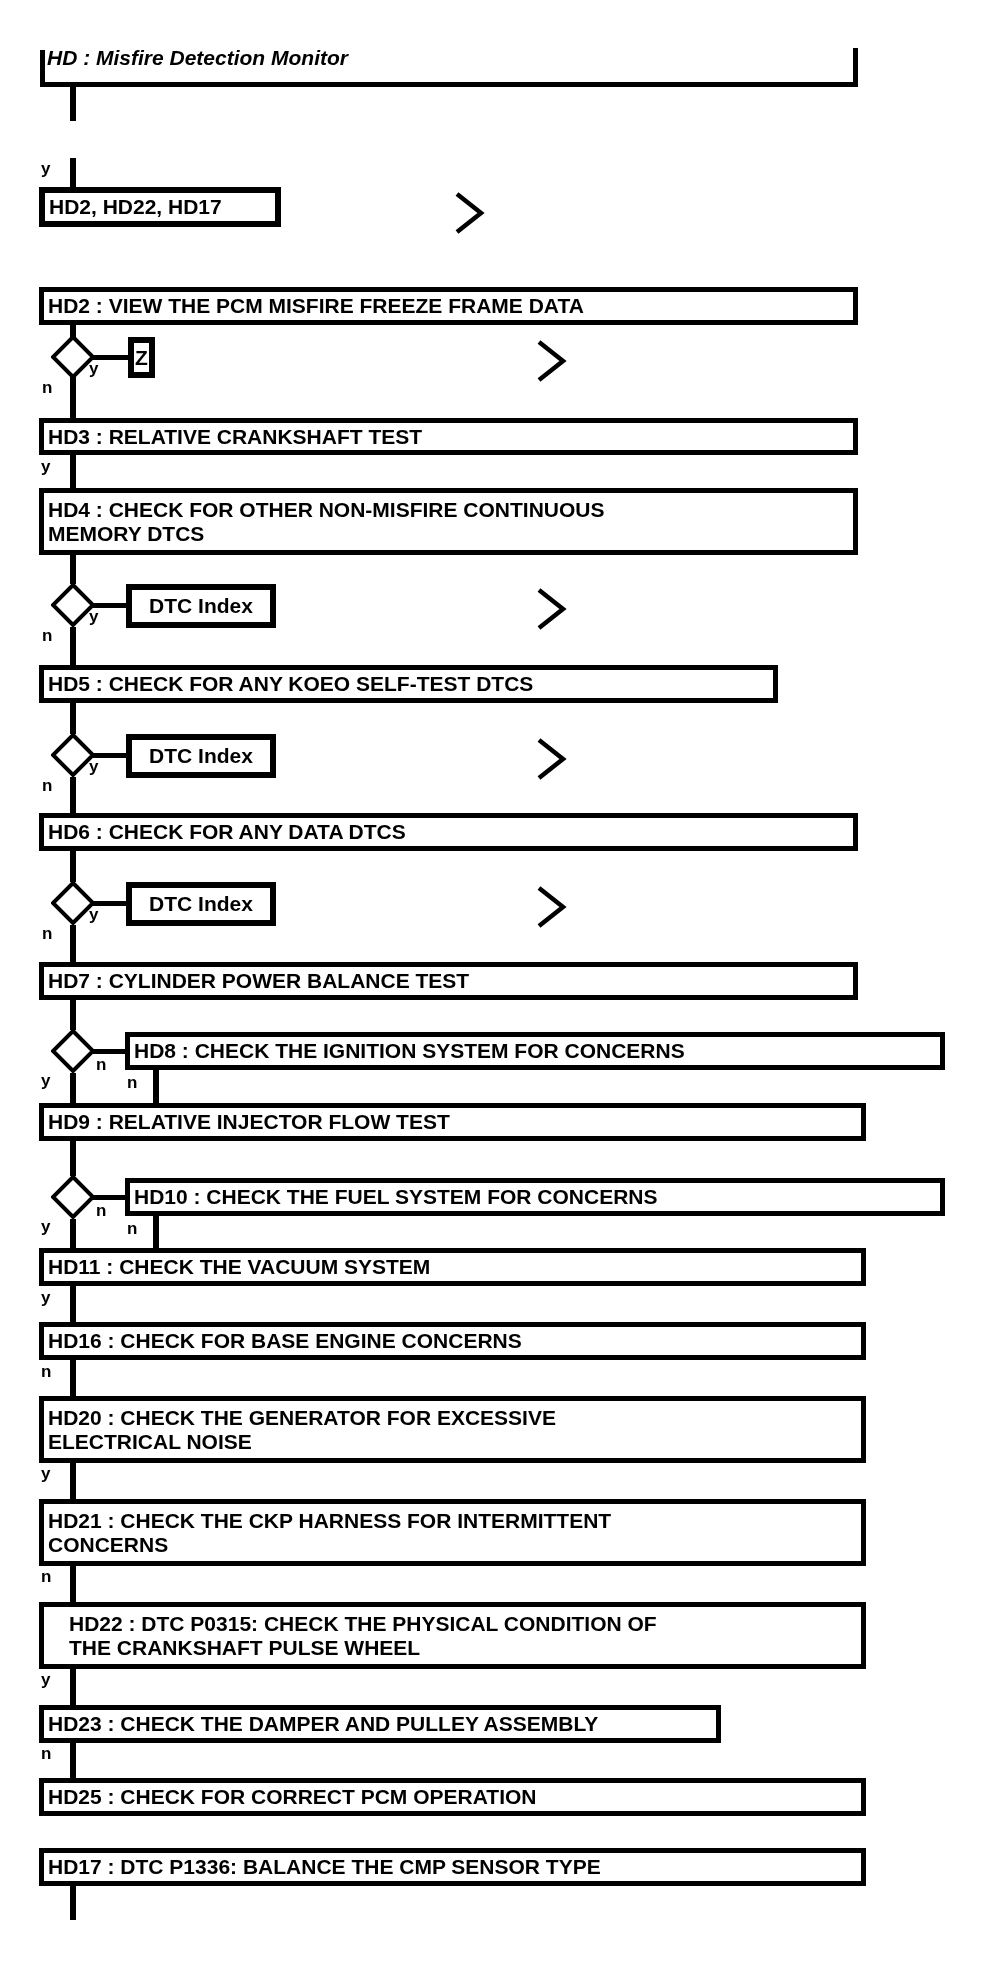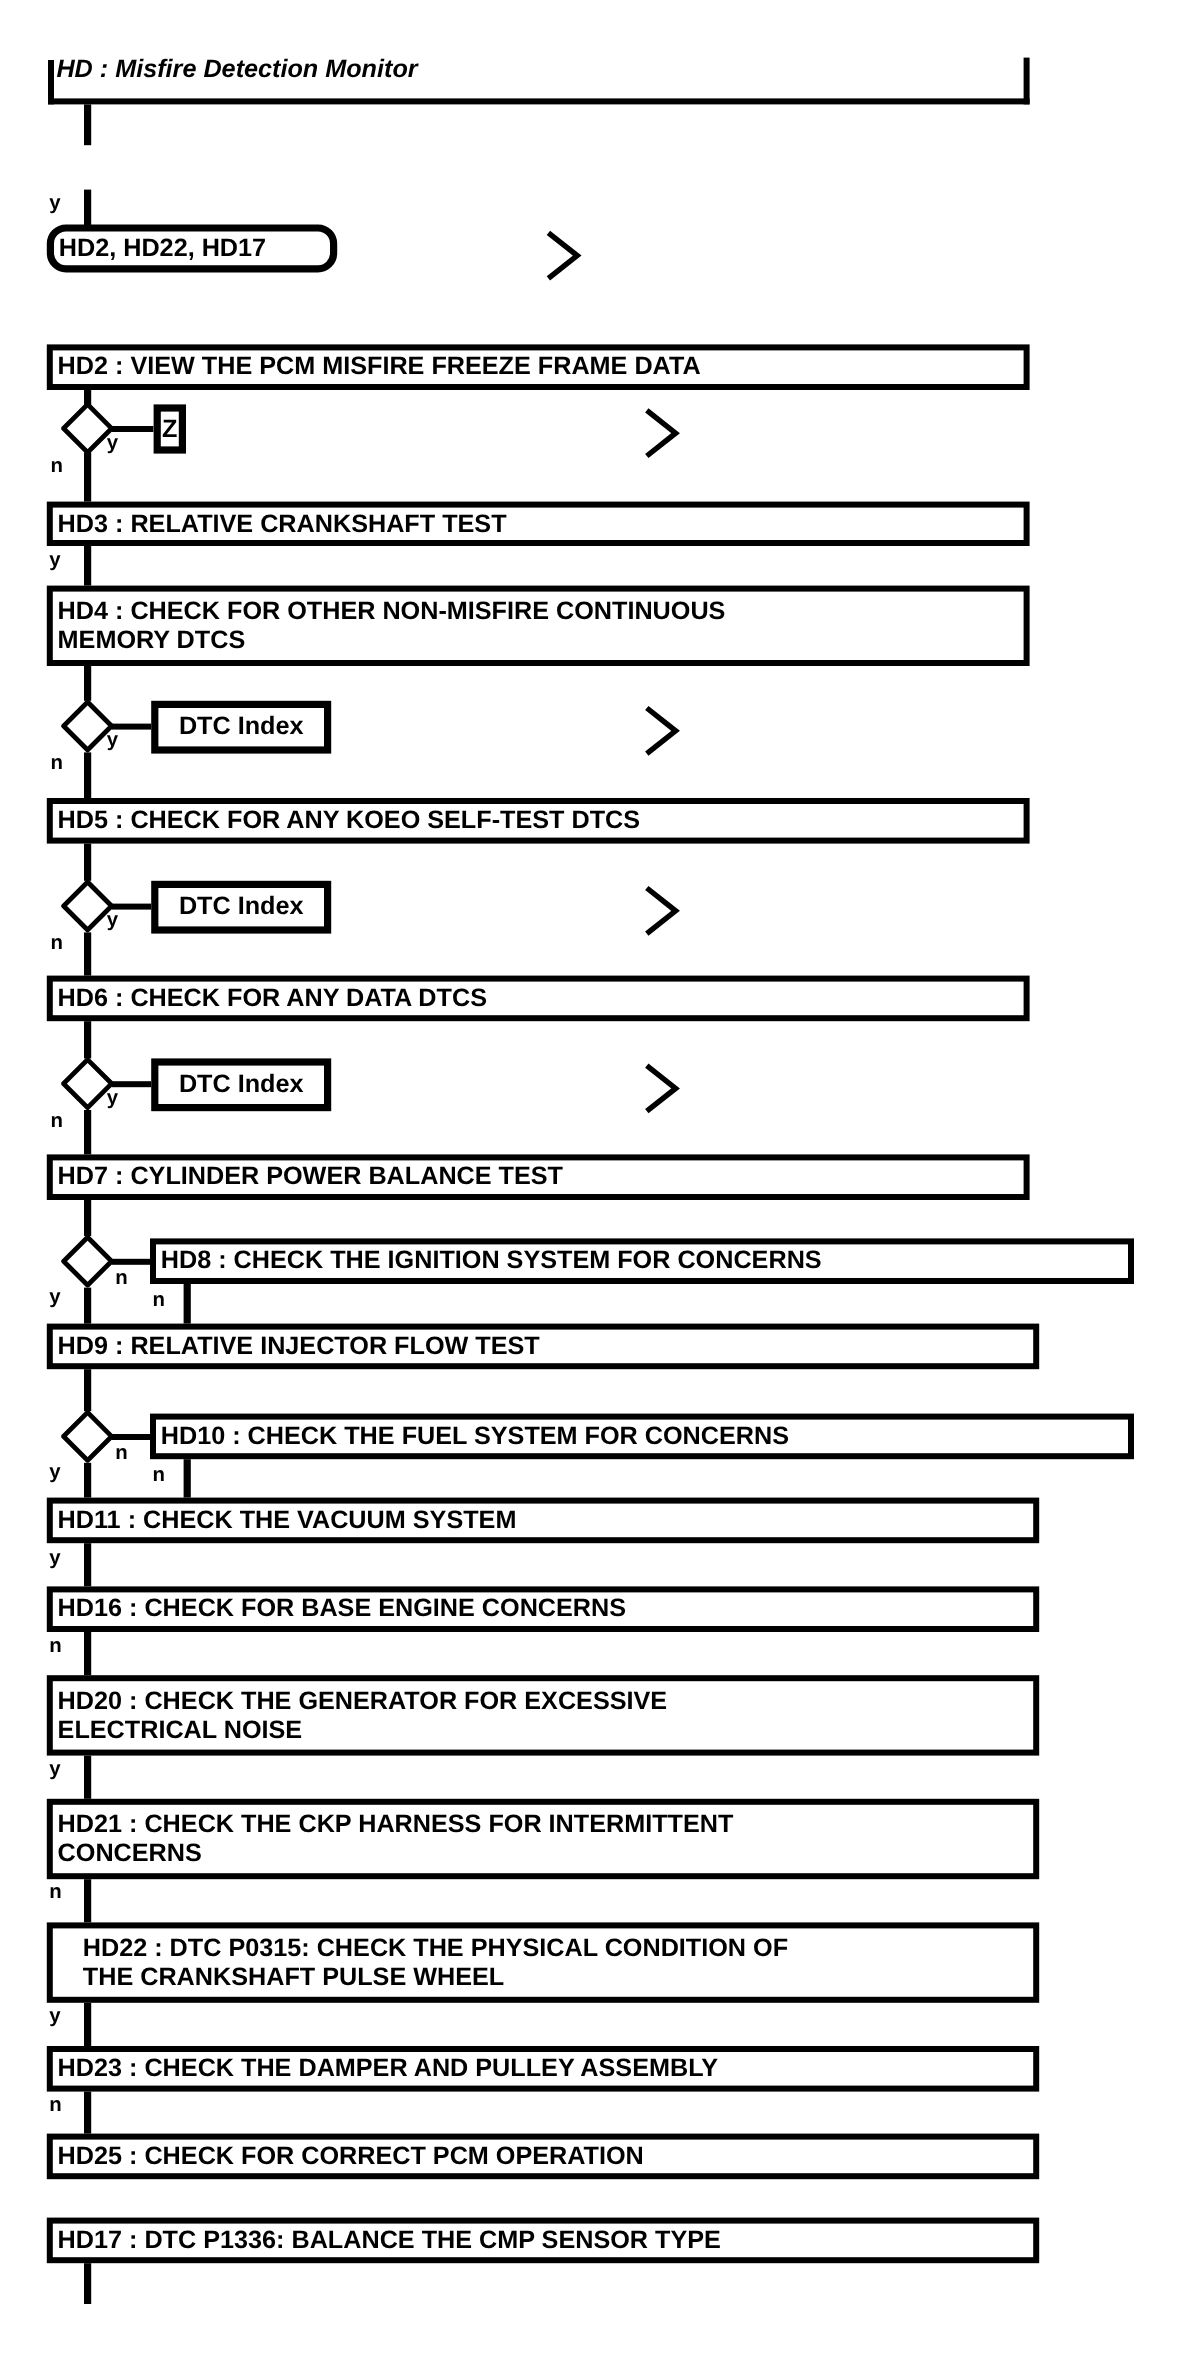--- a/index.html
+++ b/index.html
@@ -27,21 +27,21 @@
 
   <div class="title-text" style="left:47px;top:46px;font-style:italic;">HD : Misfire Detection Monitor</div>
   <div class="hline" style="left:40px;top:82px;width:818px;height:5px;"></div>
   <div class="vline" style="left:40px;top:50px;width:5px;height:37px;"></div>
   <div class="vline" style="left:853px;top:48px;width:5px;height:39px;"></div>
   <div class="vline" style="left:70px;top:87px;width:6px;height:34px;"></div>
 
   <div class="lbl" style="left:41px;top:160px;">y</div>
   <div class="vline" style="left:70px;top:158px;width:6px;height:30px;"></div>
 
-  <div class="box refbox" style="left:39px;top:187px;width:242px;height:40px;border-radius:16px;">HD2, HD22, HD17</div>
+  <div class="box refbox" style="left:39px;top:187px;width:242px;height:40px;">HD2, HD22, HD17</div>
   <svg class="chev" style="left:452px;top:190px;" width="34" height="46" viewBox="0 0 34 46">
       <polyline points="5,4 29,23 5,42" fill="none" stroke="#000" stroke-width="4.5"></polyline>
     </svg>
 
   <div class="box" style="left:39px;top:287px;width:819px;height:38px;">HD2 : VIEW THE PCM MISFIRE FREEZE FRAME DATA</div>
   <div class="vline" style="left:70px;top:325px;width:6px;height:14px;"></div>
 
   <svg class="dshape" style="left:51px;top:335px;" width="44" height="44" viewBox="0 0 44 44">
       <polygon points="22,2 42,22 22,42 2,22" fill="#fff" stroke="#000" stroke-width="4"></polygon>
     </svg>
@@ -67,21 +67,21 @@
     </svg>
   <div class="hline" style="left:93px;top:603px;width:33px;height:5px;"></div>
   <div class="box refbox center" style="left:126px;top:584px;width:150px;height:44px;">DTC Index</div>
   <div class="lbl" style="left:89px;top:608px;">y</div>
   <div class="lbl" style="left:42px;top:627px;">n</div>
   <svg class="chev" style="left:534px;top:586px;" width="34" height="46" viewBox="0 0 34 46">
       <polyline points="5,4 29,23 5,42" fill="none" stroke="#000" stroke-width="4.5"></polyline>
     </svg>
   <div class="vline" style="left:70px;top:627px;width:6px;height:39px;"></div>
 
-  <div class="box" style="left:39px;top:665px;width:819px;height:38px;">HD5 : CHECK FOR ANY KOEO SELF-TEST DTCS</div>
+  <div class="box" style="left:39px;top:665px;width:739px;height:38px;">HD5 : CHECK FOR ANY KOEO SELF-TEST DTCS</div>
   <div class="vline" style="left:70px;top:703px;width:6px;height:31px;"></div>
 
   <svg class="dshape" style="left:51px;top:733px;" width="44" height="44" viewBox="0 0 44 44">
       <polygon points="22,2 42,22 22,42 2,22" fill="#fff" stroke="#000" stroke-width="4"></polygon>
     </svg>
   <div class="hline" style="left:93px;top:753px;width:33px;height:5px;"></div>
   <div class="box refbox center" style="left:126px;top:734px;width:150px;height:44px;">DTC Index</div>
   <div class="lbl" style="left:89px;top:758px;">y</div>
   <div class="lbl" style="left:42px;top:777px;">n</div>
   <svg class="chev" style="left:534px;top:736px;" width="34" height="46" viewBox="0 0 34 46">
@@ -148,21 +148,21 @@
   <div class="box" style="left:39px;top:1499px;width:827px;height:67px;">HD21 : CHECK THE CKP HARNESS FOR INTERMITTENT
 CONCERNS</div>
   <div class="lbl" style="left:41px;top:1568px;">n</div>
   <div class="vline" style="left:70px;top:1566px;width:6px;height:37px;"></div>
 
   <div class="box" style="left:39px;top:1602px;width:827px;height:67px;padding-left:25px;">HD22 : DTC P0315: CHECK THE PHYSICAL CONDITION OF
 THE CRANKSHAFT PULSE WHEEL</div>
   <div class="lbl" style="left:41px;top:1671px;">y</div>
   <div class="vline" style="left:70px;top:1669px;width:6px;height:37px;"></div>
 
-  <div class="box" style="left:39px;top:1705px;width:827px;height:38px;">HD23 : CHECK THE DAMPER AND PULLEY ASSEMBLY</div>
+  <div class="box" style="left:39px;top:1705px;width:682px;height:38px;">HD23 : CHECK THE DAMPER AND PULLEY ASSEMBLY</div>
   <div class="lbl" style="left:41px;top:1745px;">n</div>
   <div class="vline" style="left:70px;top:1743px;width:6px;height:36px;"></div>
 
   <div class="box" style="left:39px;top:1778px;width:827px;height:38px;">HD25 : CHECK FOR CORRECT PCM OPERATION</div>
 
   <div class="box" style="left:39px;top:1848px;width:827px;height:38px;">HD17 : DTC P1336: BALANCE THE CMP SENSOR TYPE</div>
   <div class="vline" style="left:70px;top:1886px;width:6px;height:34px;"></div>
 
 </div>
 

